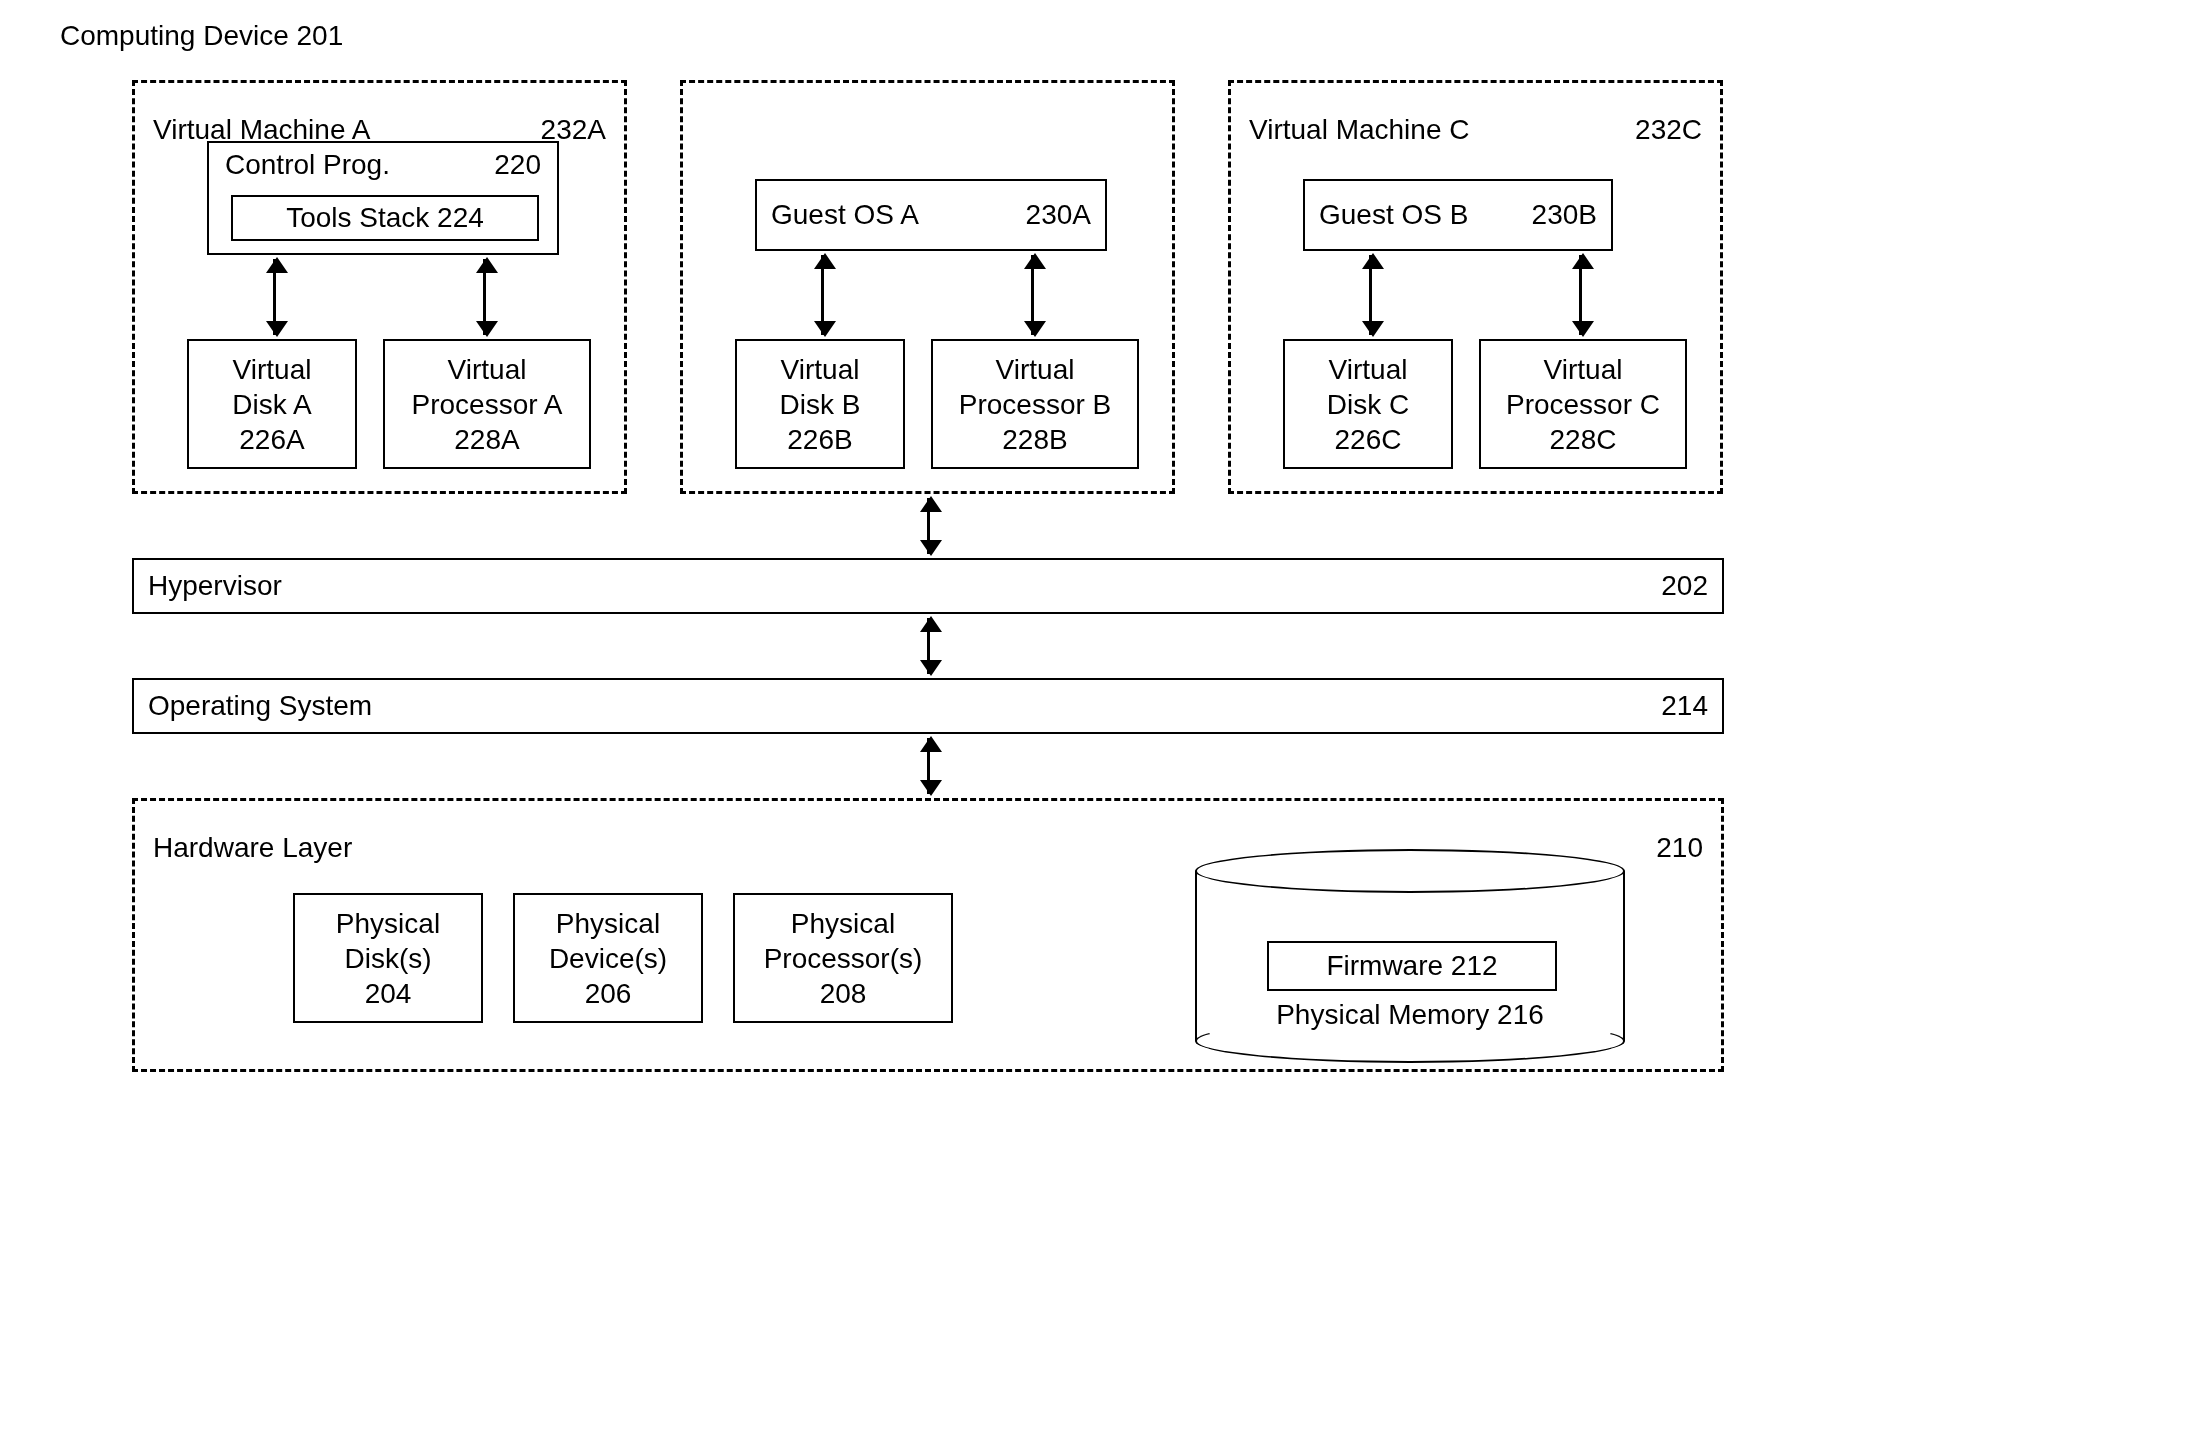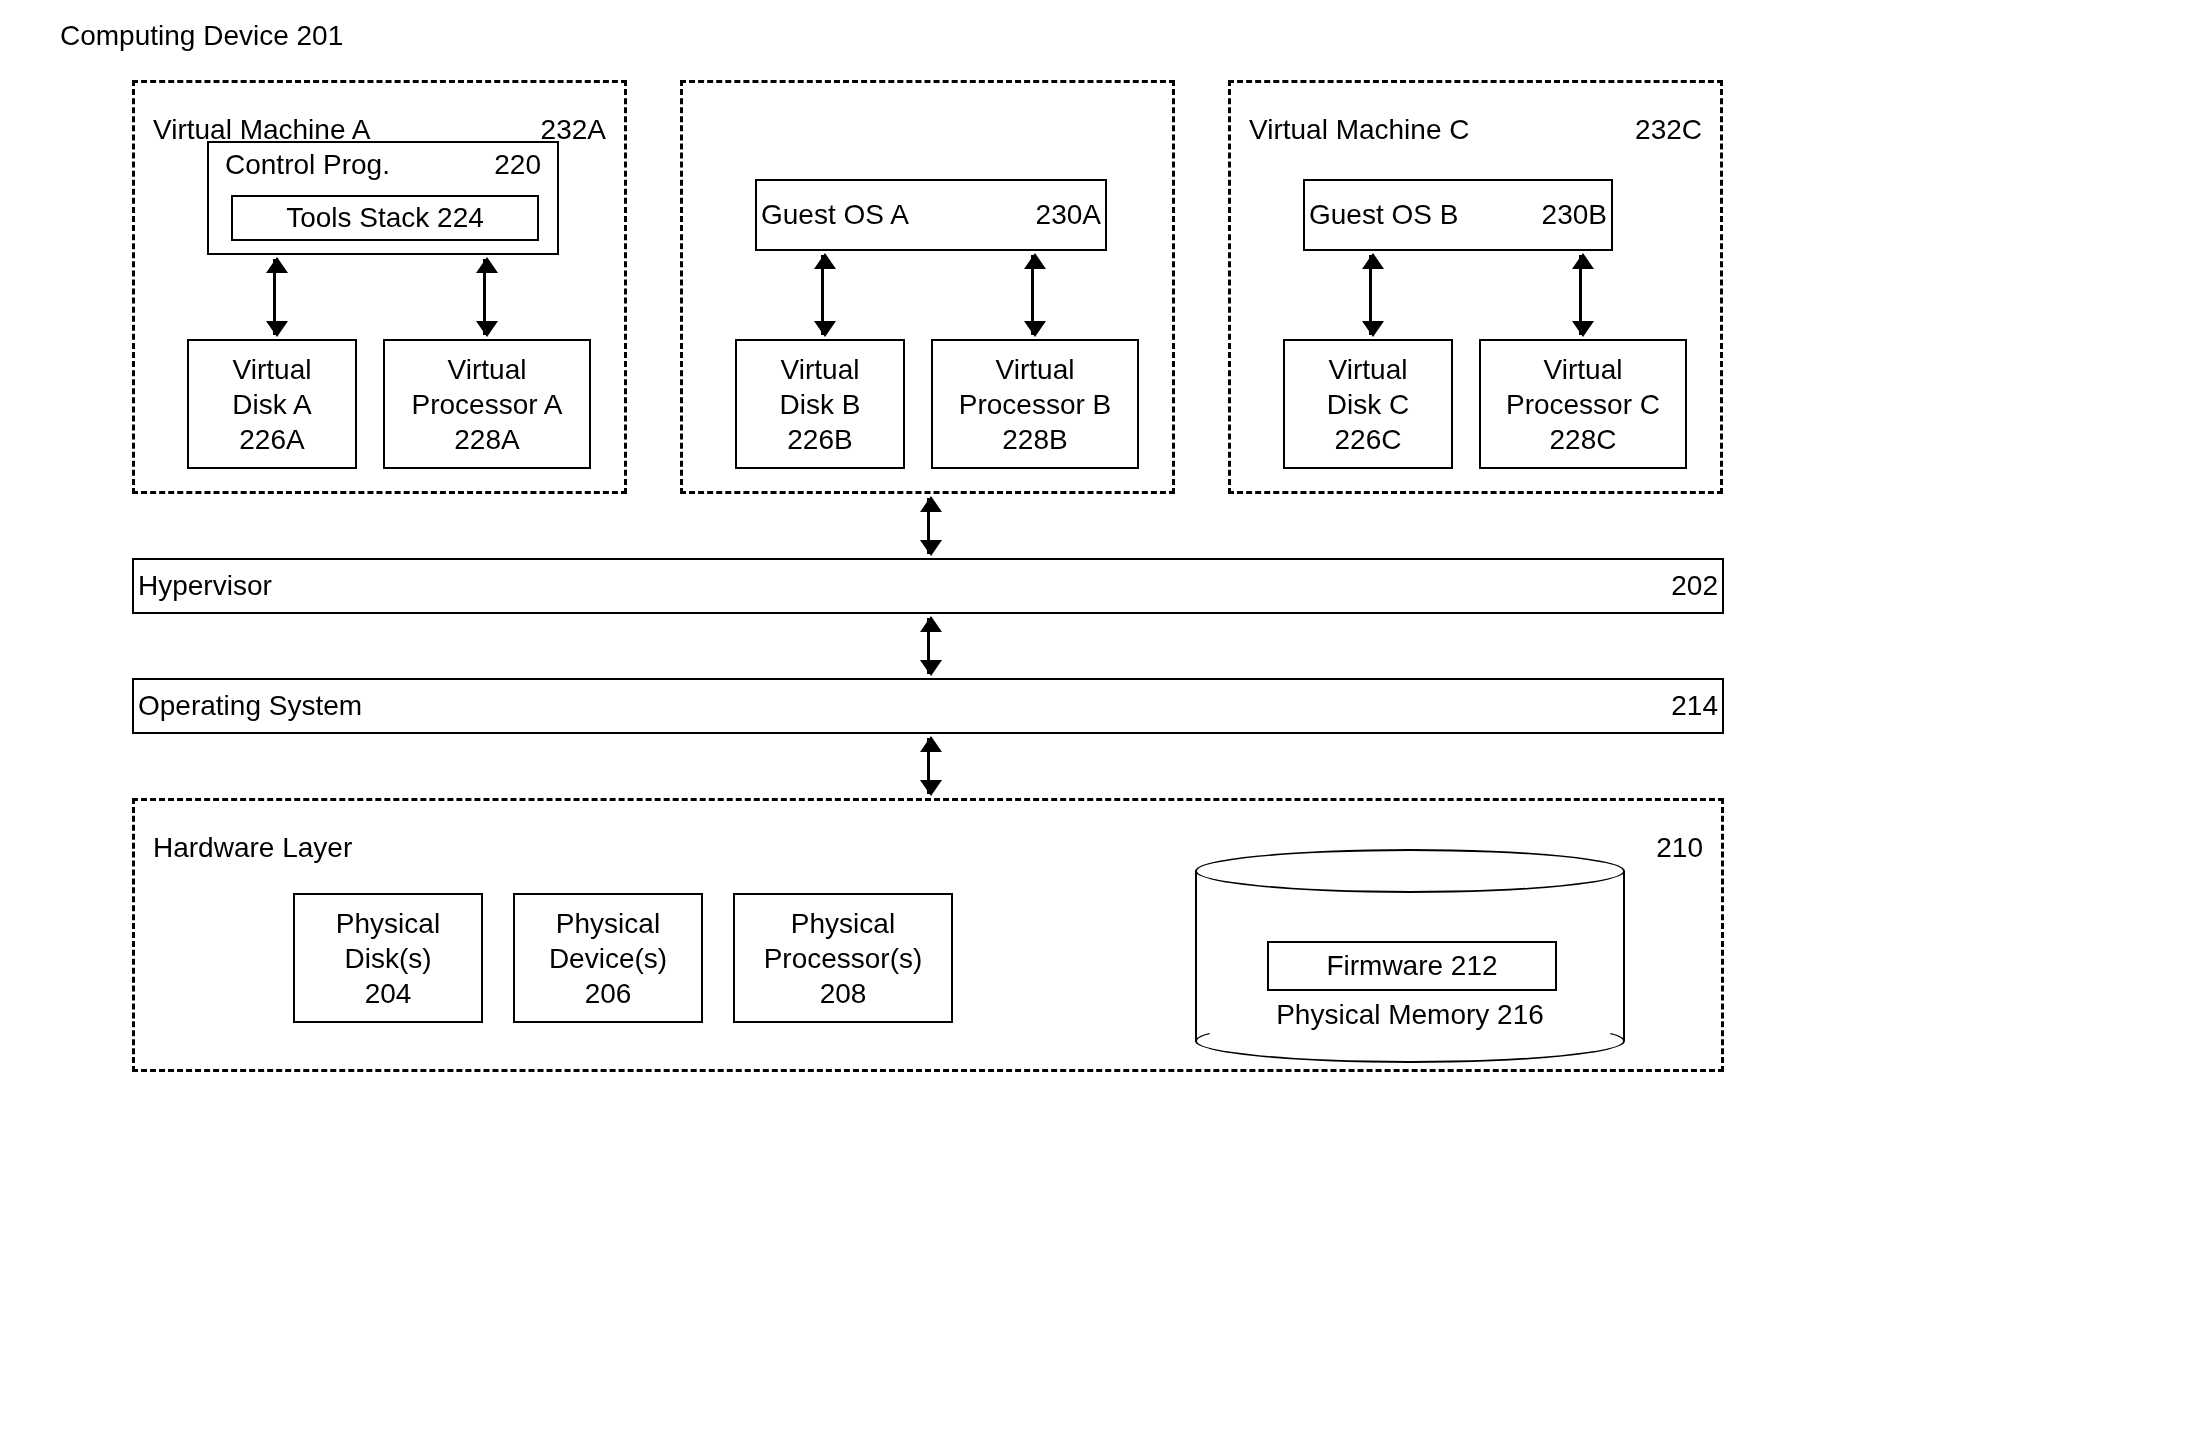--- a/index.html
+++ b/index.html
@@ -48,21 +48,21 @@
     flex-direction: column;
     align-items: center;
     justify-content: center;
     text-align: center;
     line-height: 1.25;
   }
   .row-lr {
     display: flex;
     justify-content: space-between;
     align-items: center;
-    padding: 0 4px;
+    padding: 0 14px;
     height: 100%;
   }
   
   .arrow-v {
     position: absolute;
     width: 0;
     border-left: 3px solid #000;
   }
   .arrow-v::before,
   .arrow-v::after {

